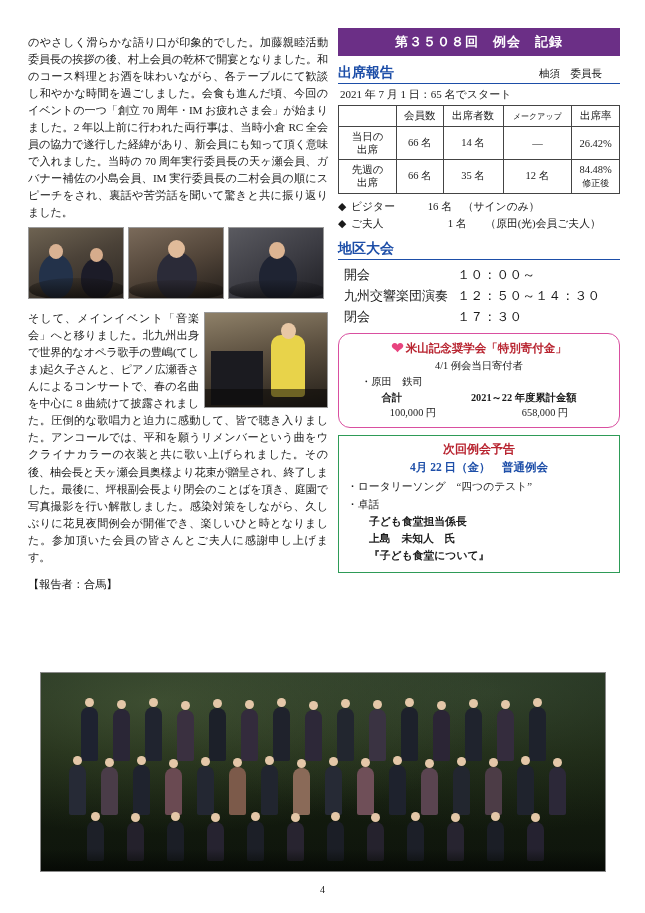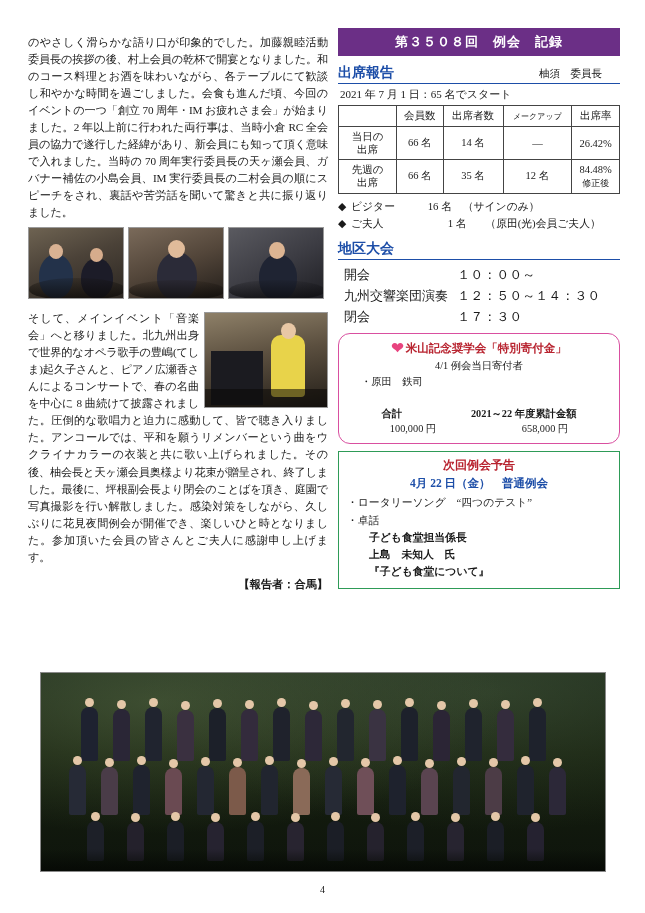--- a/index.html
+++ b/index.html
@@ -67,24 +67,22 @@
     position: relative;
     background: linear-gradient(165deg,#8c7d6a 0%, #5d5244 40%, #2a251f 100%);
   }
   .text-flow {
     font-size: 11.2px;
     line-height: 1.52;
     text-align: justify;
     letter-spacing: -0.2px;
   }
   .reporter {
-    text-align: right;
     font-size: 11.2px;
     margin-top: 2px;
-    font-weight: bold;
   }
 
   
   .right-col {
     position: absolute;
     left: 338px; top: 28px;
     width: 282px;
   }
   .banner {
     background: #6b2f86;
@@ -177,21 +175,21 @@
     color: #e8447f;
     font-size: 15px;
     vertical-align: -1px;
     margin-right: 2px;
   }
   .pink-sub { font-size: 10.3px; text-align: center; margin-top: 2px; }
   .pink-line { font-size: 10.3px; margin-top: 2px; padding-left: 14px; }
   .pink-tot {
     font-size: 10.3px;
     font-weight: bold;
-    margin-top: 18px;
+    margin-top: 2px;
     display: flex;
     justify-content: space-around;
   }
   .pink-tot2 {
     font-size: 10.3px;
     display: flex;
     justify-content: space-around;
     margin-top: 1px;
   }
 

